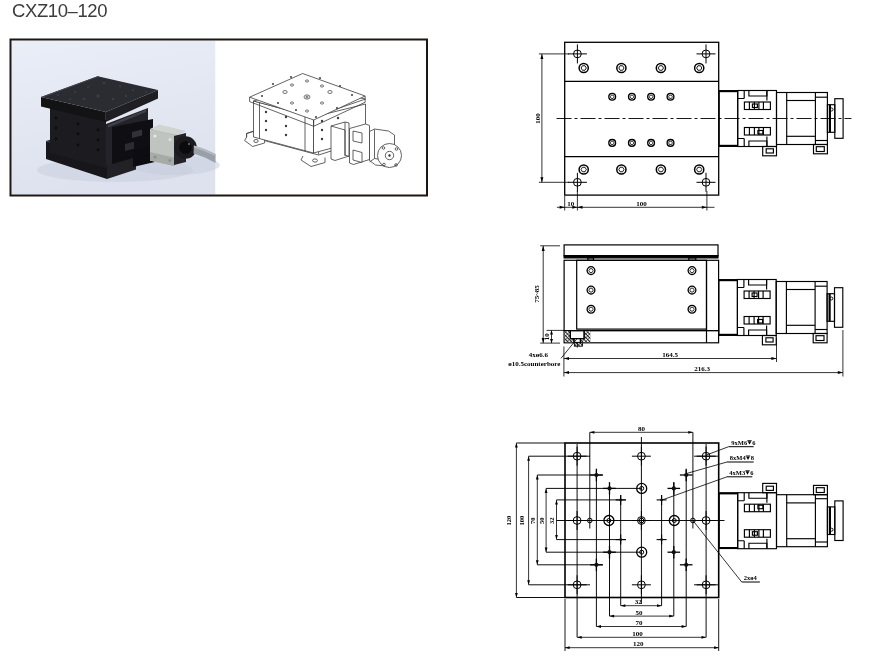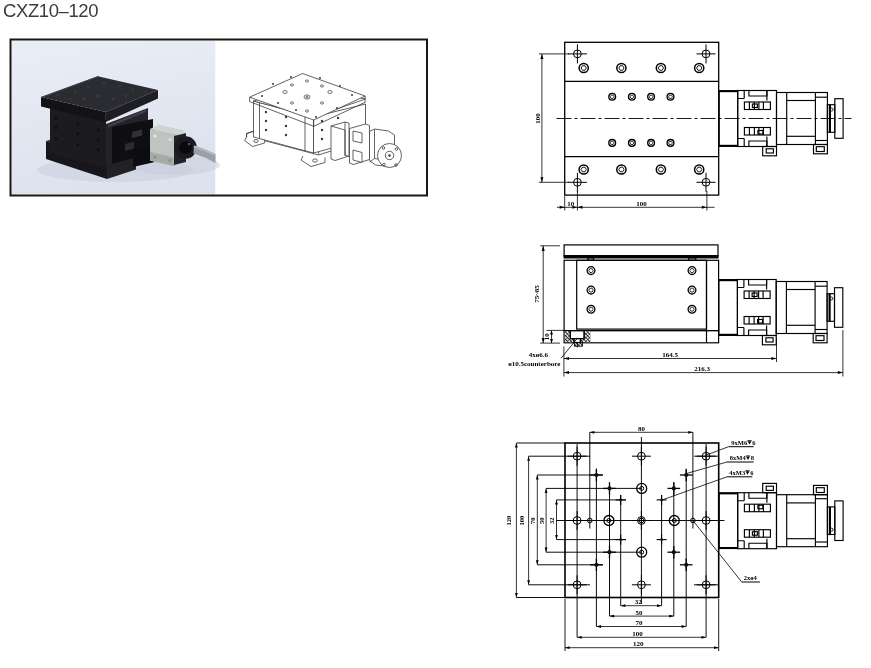--- a/index.html
+++ b/index.html
@@ -1,17 +1,17 @@
 <!DOCTYPE html>
 <html><head>
 <meta charset="utf-8">
 <style>
 html,body{margin:0;padding:0;width:871px;height:668px;background:#ffffff;overflow:hidden;
 font-family:"Liberation Sans",sans-serif;}
-#title{position:absolute;transform:translateZ(0);left:3px;top:0px;font-size:18.5px;color:#3c3c3c;letter-spacing:-0.4px;}
+#title{position:absolute;transform:translateZ(0);left:12px;top:0px;font-size:18.5px;color:#3c3c3c;letter-spacing:-0.4px;}
 svg{position:absolute;left:0;top:0;transform:translateZ(0);}
 .dt{font-family:"Liberation Serif",serif;font-weight:bold;fill:#000;}
 </style>
 </head>
 <body>
 <div id="title">CXZ10–120</div>
 <svg width="871" height="668" viewBox="0 0 871 668">
 <defs>
 <linearGradient id="pbg" x1="0" y1="0" x2="0.25" y2="1">
 <stop offset="0" stop-color="#eaeef7"></stop>

